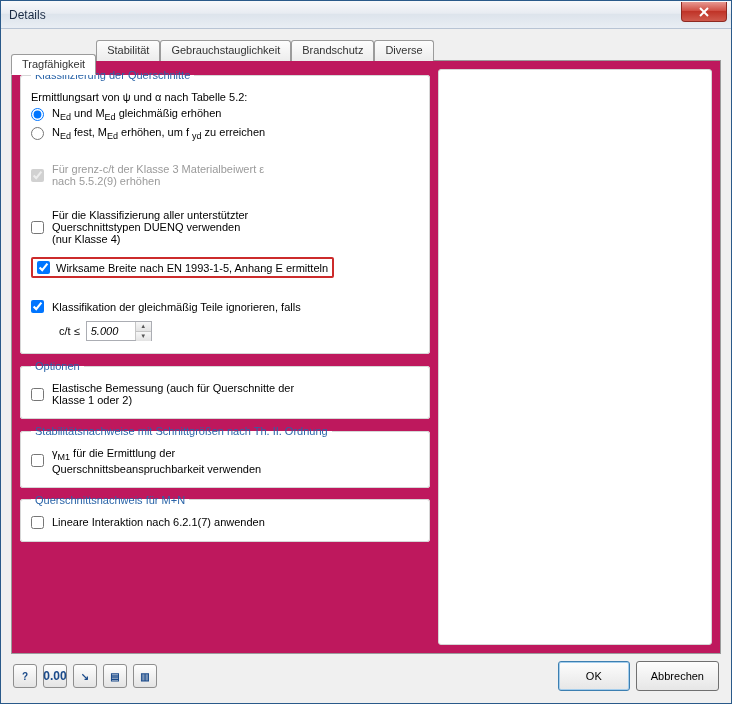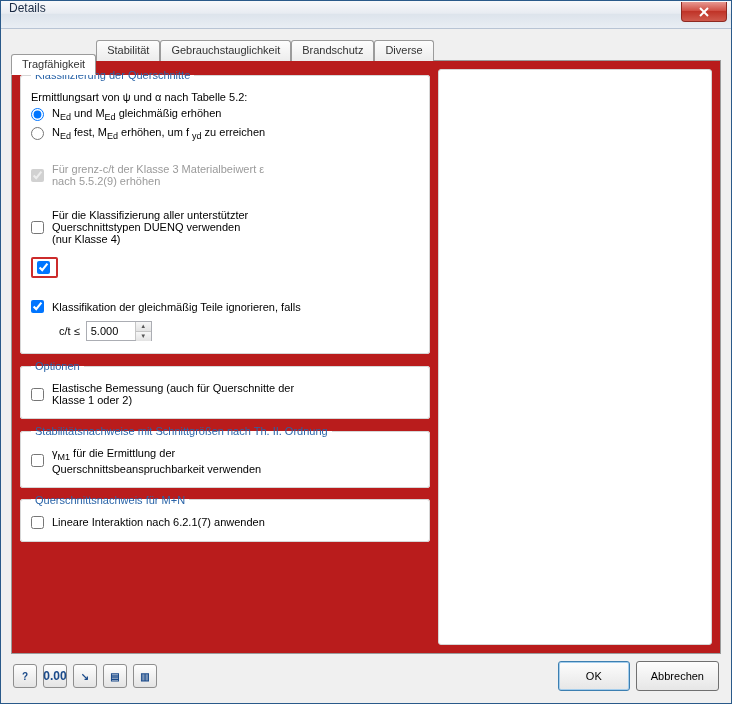--- a/index.html
+++ b/index.html
@@ -15,21 +15,21 @@
     height: 704px;
     border: 1px solid #2a5a8a;
     display: flex;
     flex-direction: column;
     background: #f0f0f0;
   }
   .titlebar {
     height: 28px;
     background: linear-gradient(to bottom, #f8f9fb 0%, #e8ecf2 45%, #dde4ec 50%, #e9eef4 100%);
     display: flex;
-    align-items: flex-start;
+    align-items: center;
     padding-left: 8px;
     position: relative;
     border-bottom: 1px solid #b8c4d4;
   }
   .titlebar-title {
     color: #1a2b44;
     font-size: 12px;
   }
   .close-btn {
     position: absolute;
@@ -75,21 +75,21 @@
     cursor: pointer;
   }
   .tab.active {
     background: #fff;
     border-bottom: 1px solid #fff;
     z-index: 3;
     top: 15px;
   }
   .tab-page {
     border: 1px solid #9b9b9b;
-    background: #b91c1c;
+    background: #be185d;
     flex: 1;
     padding: 8px;
     display: flex;
     gap: 8px;
     position: relative;
     z-index: 1;
   }
   .left-col {
     width: 410px;
     display: flex;
@@ -143,20 +143,21 @@
     height:20px;
     background:#fff;
   }
   .num-field input {
     border:none;
     width:48px;
     padding: 0 4px;
     font-size:11px;
     text-align:left;
     outline:none;
+    font-style:italic;
   }
   .spin {
     width:16px;
     display:flex;
     flex-direction:column;
     border-left:1px solid #c5c5c5;
   }
   .spin div {
     flex:1;
     background:linear-gradient(#f7f7f7,#e3e3e3);
@@ -284,20 +285,21 @@
             <label>
               <span>Für die Klassifizierung aller unterstützter</span><br>
               <span>Querschnittstypen DUENQ verwenden</span><br>
               <span>(nur Klasse 4)</span>
             </label>
           </div>
 
           <div class="row opt" style="margin-top:8px;">
             <span class="highlight-box">
               <input type="checkbox" checked="" style="">
+              <label>Wirksame Breite nach EN 1993-1-5, Anhang E ermitteln</label>
             </span>
           </div>
 
           <div class="row opt" style="margin-top:18px;">
             <input type="checkbox" checked="" style="">
             <label>Klassifikation der gleichmäßig Teile ignorieren, falls</label>
           </div>
           <div class="row" style="padding-left:28px; margin-top:4px;">
             <span>c/t ≤</span>
             <span class="num-field">

